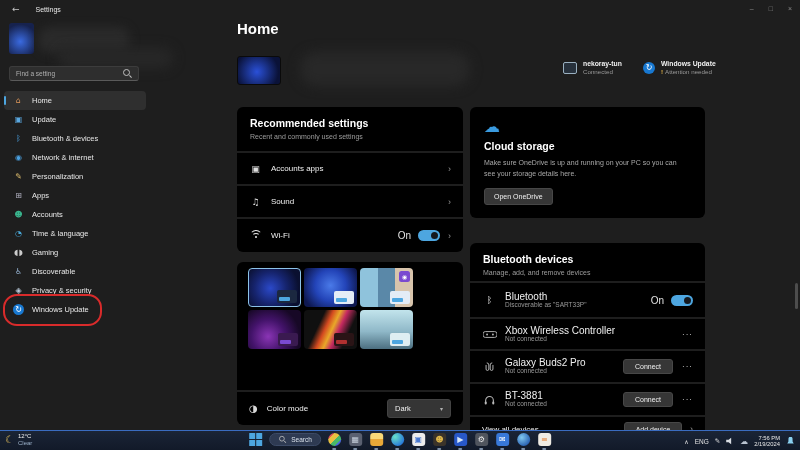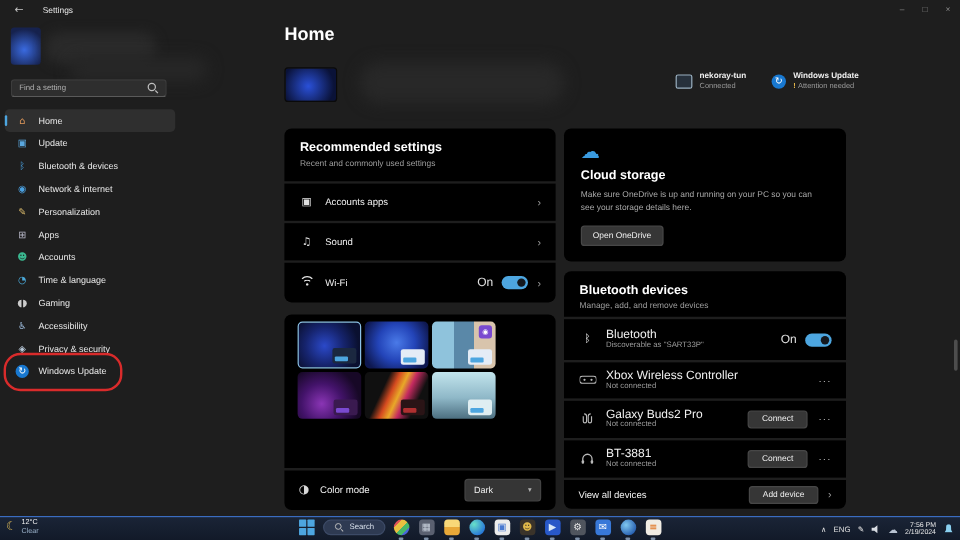--- a/index.html
+++ b/index.html
@@ -170,21 +170,21 @@
       <div class="nav-item">
         <span class="nav-ic dj" style="color: rgb(74, 168, 216);">◔</span>
         <span class="nav-label">Time &amp; language</span>
       </div>
       <div class="nav-item">
         <span class="nav-ic dj" style="color: rgb(204, 204, 204);">◖◗</span>
         <span class="nav-label">Gaming</span>
       </div>
       <div class="nav-item">
         <span class="nav-ic dj" style="color: rgb(154, 184, 216);">♿</span>
-        <span class="nav-label">Accessibility</span>
+        <span class="nav-label">Discoverable</span>
       </div>
       <div class="nav-item">
         <span class="nav-ic dj" style="color: rgb(184, 200, 216);">◈</span>
         <span class="nav-label">Privacy &amp; security</span>
       </div>
       <div class="nav-item">
         <span class="nav-ic dj" style="color: rgb(255, 255, 255); background: rgb(24, 120, 208);">↻</span>
         <span class="nav-label">Windows Update</span>
       </div>
     </div>
@@ -286,21 +286,21 @@
 
   <div class="card single" style="left:470px;top:107px;width:235px;">
     <div class="seg" style="flex:0 0 111px;padding:12px 14px;">
       <div class="cloud-ic dj">☁</div>
       <div class="card-title" style="margin-top:5px;">Cloud storage</div>
       <div class="cloud-desc">Make sure OneDrive is up and running on your PC so you can see your storage details here.</div>
       <span class="btn">Open OneDrive</span>
     </div>
   </div>
 
-  <div class="card" style="left:470px;top:226px;width:235px;justify-content:flex-end;">
+  <div class="card" style="left:470px;top:243px;width:235px;justify-content:flex-end;">
     <div class="seg seg-head" style="flex:0 0 38px;">
       <div class="card-title">Bluetooth devices</div>
       <div class="card-sub">Manage, add, and remove devices</div>
     </div>
     <div class="seg row" style="flex:0 0 34px;">
       <span class="dev-ic dj" style="color:#e8e8e8;font-size:9px;">ᛒ</span>
       <span style="flex:1;">
         <div class="dev-name">Bluetooth</div>
         <div class="dev-status">Discoverable as "SART33P"</div>
       </span>

